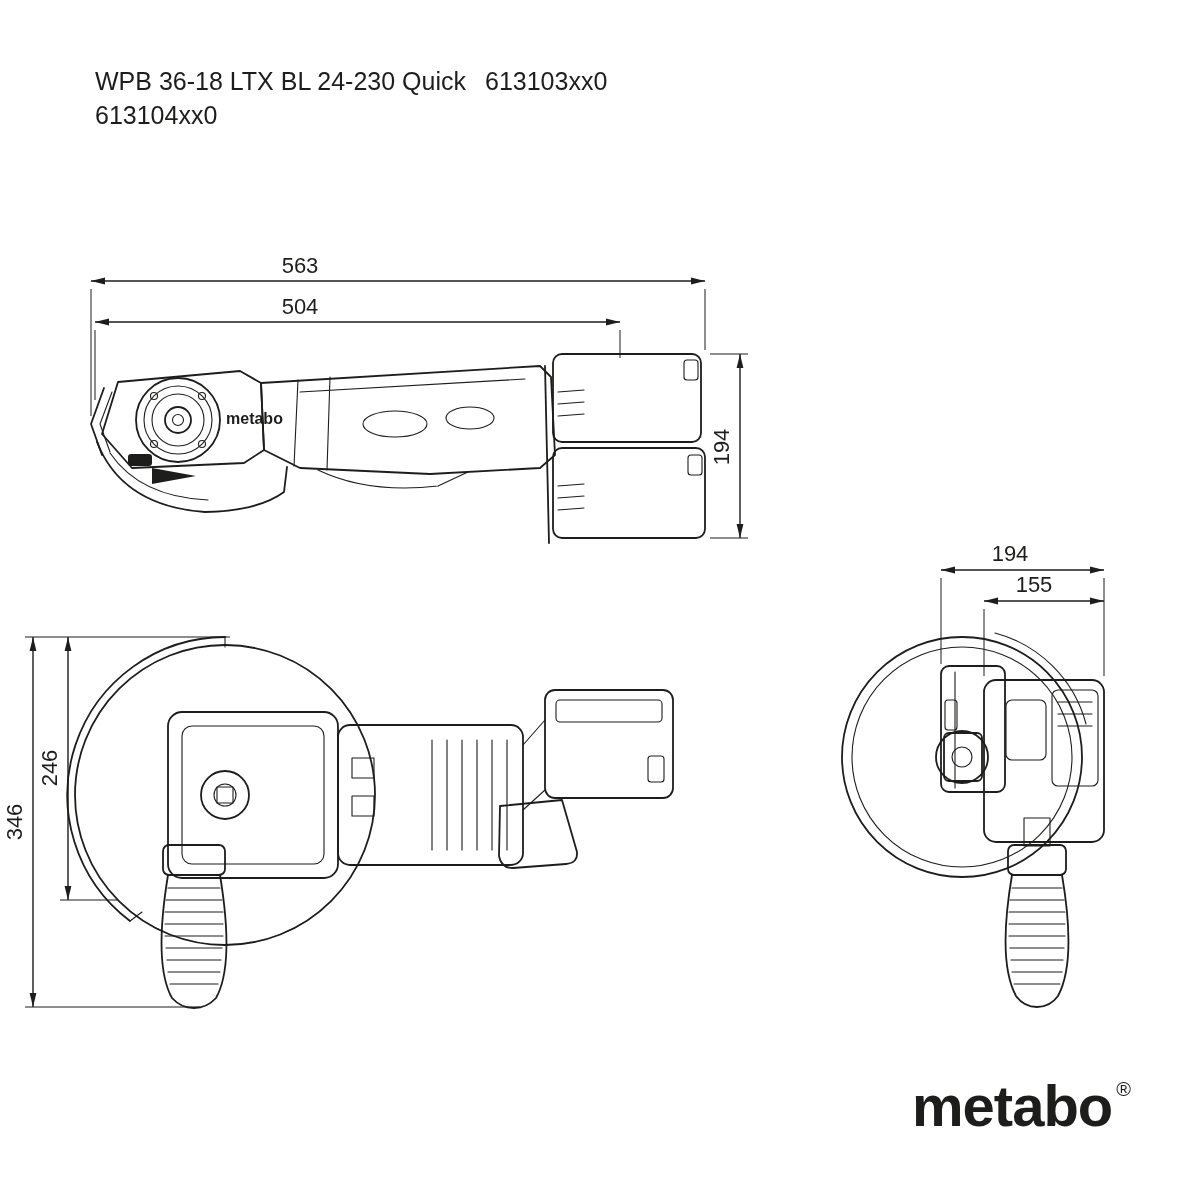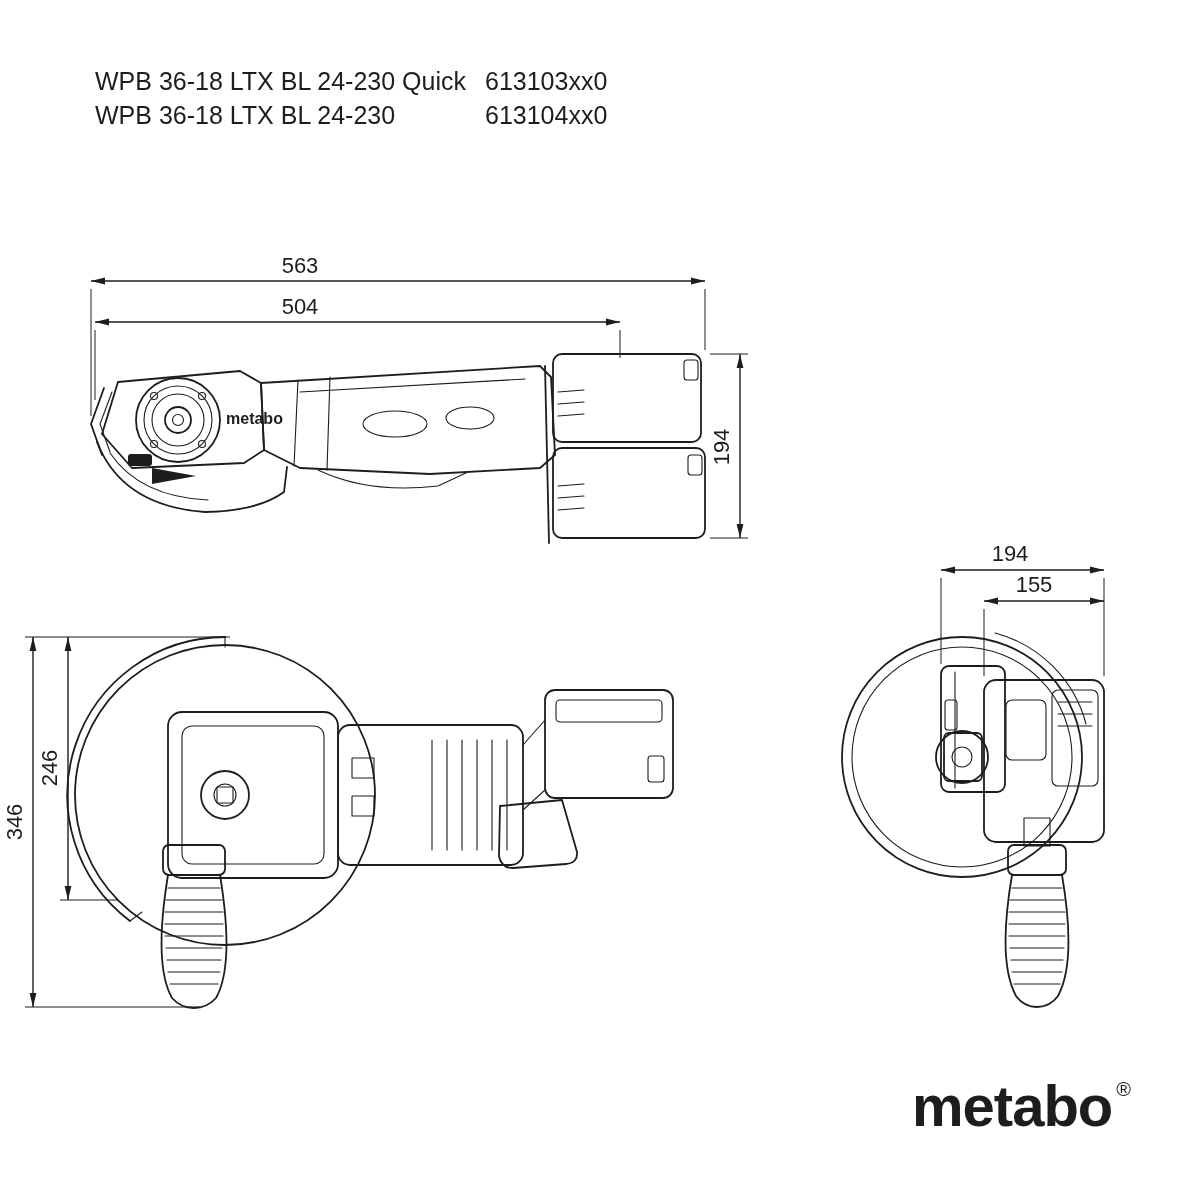--- a/index.html
+++ b/index.html
@@ -28,21 +28,20 @@
 <body>
 
 <div id="page">
 
   <div id="header">
     <div class="prod-row">
       <span class="prod-model">WPB 36-18 LTX BL 24-230 Quick</span>
       <span class="prod-code">613103xx0</span>
     </div>
     <div class="prod-row">
-      <span class="prod-model">WPB 36-18 LTX BL 24-230</span>
       <span class="prod-code">613104xx0</span>
     </div>
   </div>
 
   <svg id="drawing" width="1200" height="1200" viewBox="0 0 1200 1200">
     <defs>
       <marker id="arr" viewBox="0 0 14 8" refX="14" refY="4" markerWidth="14" markerHeight="8" markerUnits="userSpaceOnUse" orient="auto-start-reverse">
         <path d="M0,0.6 L14,4 L0,7.4 Z" fill="#1d1d1b"></path>
       </marker>
     </defs>

